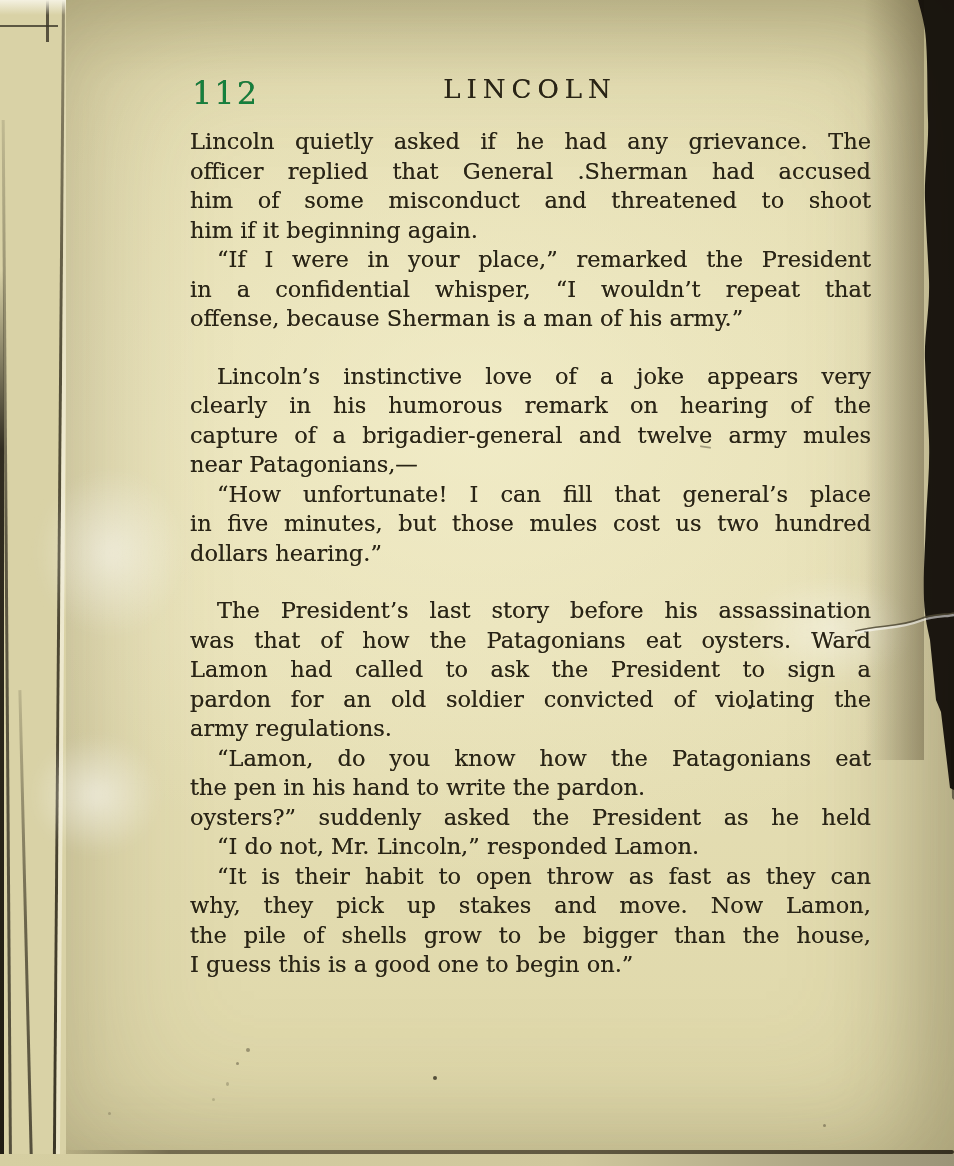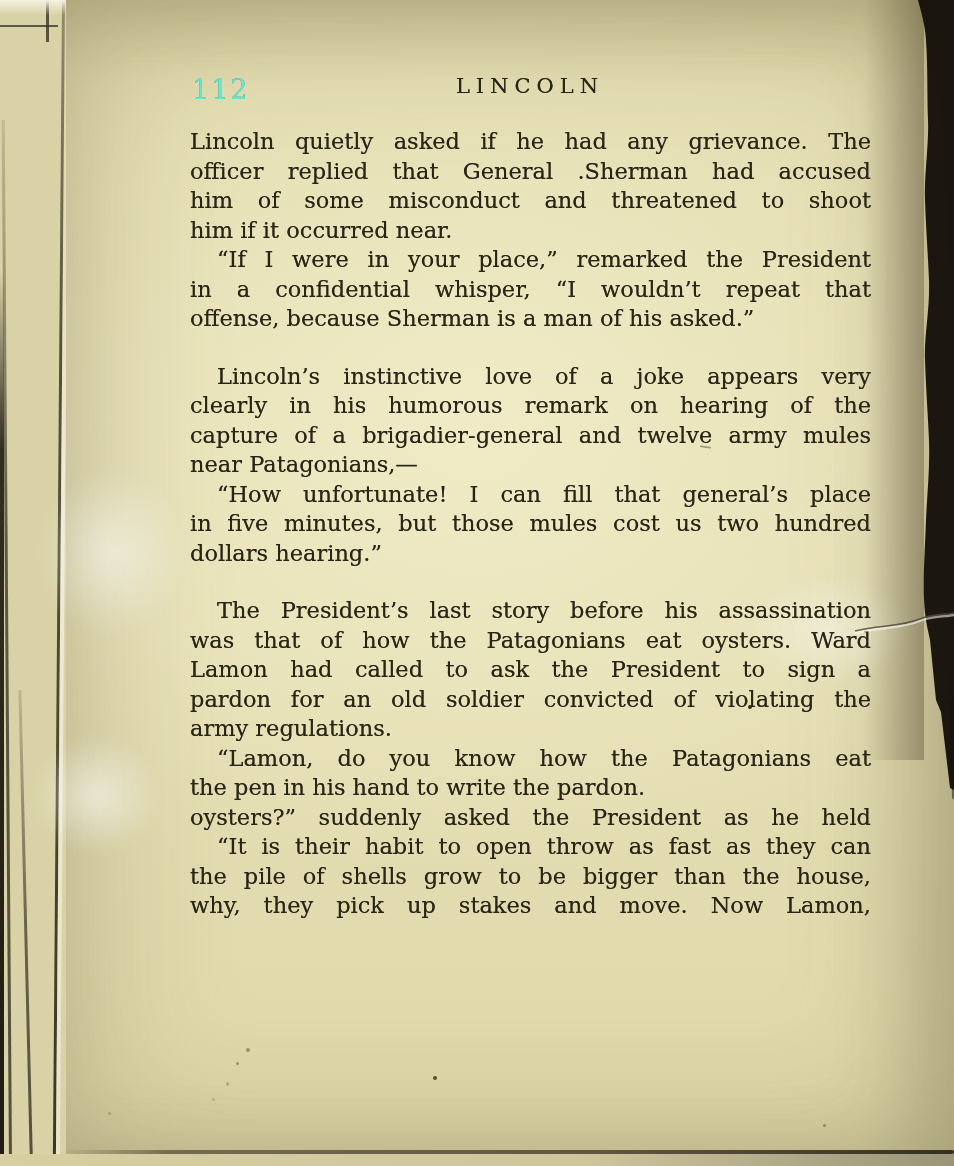--- a/index.html
+++ b/index.html
@@ -48,26 +48,26 @@
   .glare1 { left:-30px; top:468px; width:150px; height:170px;
     background:radial-gradient(closest-side, rgba(255,255,255,.5), rgba(255,255,255,0)); }
   .glare2 { left:-35px; top:735px; width:130px; height:120px;
     background:radial-gradient(closest-side, rgba(255,255,255,.55), rgba(255,255,255,0)); }
   .glare3 { right:40px; top:575px; width:170px; height:110px;
     background:radial-gradient(closest-side, rgba(255,255,255,.4), rgba(255,255,255,0)); }
 
   
   .folio {
     position:absolute; left:192px; top:74px;
-    font-size:27px; letter-spacing:2px; color:#5eead4;
+    font-size:32px; letter-spacing:2px; color:#15803d;
     text-shadow:0 0 .6px rgba(41,36,22,.7);
   }
   .running-head {
     position:absolute; left:190px; top:74px; width:680px; text-align:center;
-    font-size:21px; letter-spacing:6px; color:#292416;
+    font-size:26px; letter-spacing:6px; color:#292416;
     text-shadow:0 0 .6px rgba(41,36,22,.7);
   }
 
   
   .text-block {
     position:absolute; left:190px; top:127px; width:681px;
     color:#292416; text-shadow:0 0 .6px rgba(41,36,22,.65);
   }
   .line { font-size:22.5px; line-height:29.5px; text-align:justify; text-align-last:justify; }
   .line.last { text-align-last:left; }
@@ -114,26 +114,26 @@
   </div>
 
   <div class="folio">112</div>
   <div class="running-head">LINCOLN</div>
 
   <div class="text-block">
       <div class="para">
         <div class="line">Lincoln quietly asked if he had any grievance.  The</div>
         <div class="line">officer replied that General .Sherman had accused</div>
         <div class="line">him of some misconduct and threatened to shoot</div>
-        <div class="line last">him if it occurred near.</div>
+        <div class="line last">him if it beginning again.</div>
       </div>
       <div class="para">
         <div class="line ind">“If I were in your place,” remarked the President</div>
         <div class="line">in a confidential whisper, “I wouldn’t repeat that</div>
-        <div class="line last">offense, because Sherman is a man of his asked.”</div>
+        <div class="line last">offense, because Sherman is a man of his army.”</div>
       </div>
       <div class="para gap">
         <div class="line ind">Lincoln’s instinctive love of a joke appears very</div>
         <div class="line">clearly in his humorous remark on hearing of the</div>
         <div class="line">capture of a brigadier-general and twelve army mules</div>
         <div class="line last">near Patagonians,—</div>
       </div>
       <div class="para">
         <div class="line ind">“How unfortunate!  I can fill that general’s place</div>
         <div class="line">in five minutes, but those mules cost us two hundred</div>
@@ -145,23 +145,27 @@
         <div class="line">Lamon had called to ask the President to sign a</div>
         <div class="line">pardon for an old soldier convicted of violating the</div>
         <div class="line last">army regulations.</div>
       </div>
       <div class="para">
         <div class="line ind">“Lamon, do you know how the Patagonians eat</div>
         <div class="line last">the pen in his hand to write the pardon.</div>
         <div class="line">oysters?” suddenly asked the President as he held</div>
       </div>
       <div class="para">
+        <div class="line last ind">“I do not, Mr. Lincoln,” responded Lamon.</div>
+      </div>
+      <div class="para">
         <div class="line ind">“It is their habit to open throw as fast as they can</div>
+        <div class="line">why, they pick up stakes and move.  Now Lamon,</div>
         <div class="line">the pile of shells grow to be bigger than the house,</div>
-        <div class="line">why, they pick up stakes and move.  Now Lamon,</div>
+        <div class="line last">I guess this is a good one to begin on.”</div>
       </div>
     </div>
 
   <div class="gutter-soft"></div>
   <svg class="gutter" width="44" height="800" viewBox="0 0 44 800">
     <path fill="#14100a" opacity="0.96" d="M8,0
       C12,15 15,25 16,40 C18,70 17,95 18,120 C19,145 14,175 15,200
       C16,230 18,255 19,280 C20,310 14,335 15,360 C16,390 18,415 19,440
       C20,470 17,495 16,520 C15,550 13,575 14,600 C15,620 18,630 20,640
       C22,660 24,680 26,700 L31,712 L40,788 L44,790 L44,0 Z"></path>

